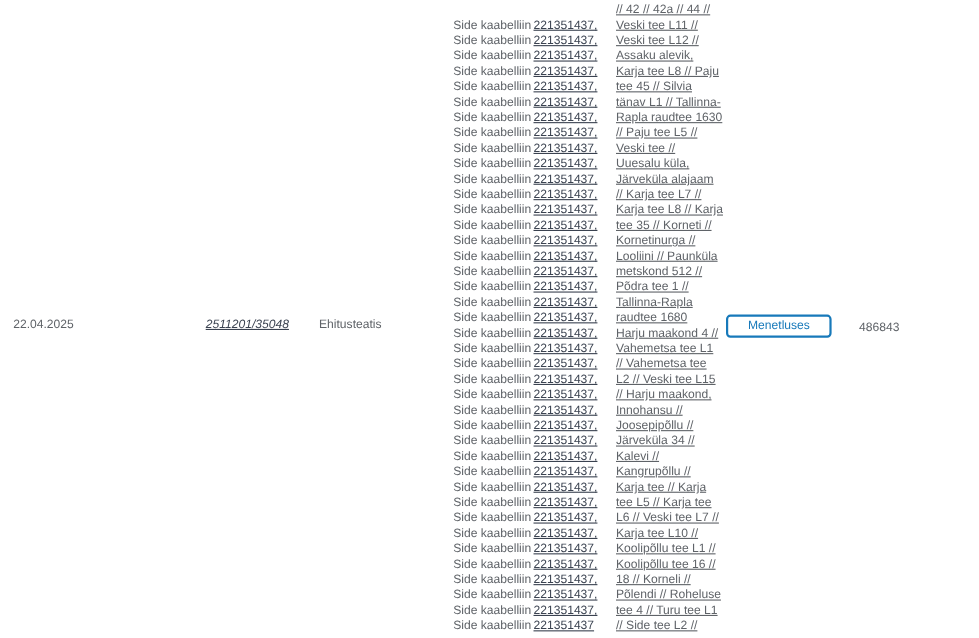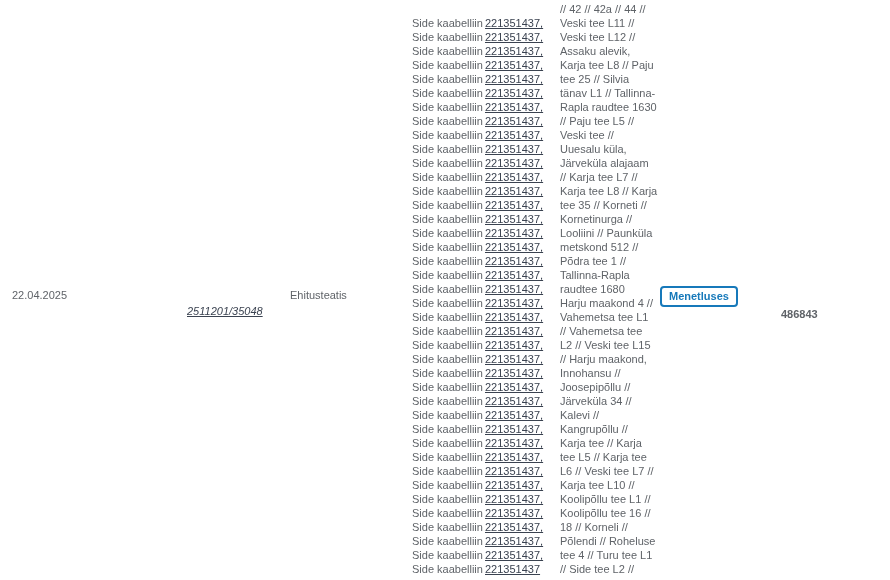--- a/index.html
+++ b/index.html
@@ -16,40 +16,39 @@
     font-family: "Liberation Sans", sans-serif;
     font-size: 11px;
     color: #5f6368;
   }
   .abs { position: absolute; white-space: nowrap; }
   .cell-date    { left: 12px;  top: 289px; }
   .cell-doc     { left: 187px; top: 289px; font-style: italic; }
   .cell-type    { left: 290px; top: 289px; text-align: right; }
   .col-objects  { left: 412px; top: 16px;  line-height: 14px; }
   .col-links    { left: 485px; top: 16px;  line-height: 14px; }
-  .col-address  { left: 560px; top: 2px;   line-height: 14px; }
+  .col-address  { left: 560px; top: 2px;   line-height: 14px; text-decoration: underline; }
   .cell-status  { left: 660px; top: 286px; }
-  .cell-id      { left: 781px; top: 308px; font-weight: bold; }
+  .cell-id      { left: 781px; top: 292px; }
 
   a.doc-link, a.obj-link {
     color: #3a4250;
     text-decoration: underline;
     cursor: pointer;
-    margin-top: 16px;
   }
   .line { height: 14px; }
   .status-chip {
     display: inline-block;
     border: 2px solid #1779ba;
     border-radius: 4px;
     color: #1779ba;
-    font-weight: bold;
+    font-weight: normal;
     font-size: 11px;
     line-height: 13px;
-    padding: 2px 7px;
+    padding: 2px 18px;
     background: #ffffff;
   }
 </style>
 </head>
 <body>
 
 <div class="screen">
 
   <span class="abs cell-date">22.04.2025</span>
 
@@ -142,21 +141,21 @@
       <div class="line"><a class="obj-link">221351437,</a></div>
       <div class="line"><a class="obj-link">221351437</a></div>
     </div>
 
   <div class="abs col-address">
       <div class="line">// 42 // 42a // 44 //</div>
       <div class="line">Veski tee L11 //</div>
       <div class="line">Veski tee L12 //</div>
       <div class="line">Assaku alevik,</div>
       <div class="line">Karja tee L8 // Paju</div>
-      <div class="line">tee 25 // Silvia</div>
+      <div class="line">tee 45 // Silvia</div>
       <div class="line">tänav L1 // Tallinna-</div>
       <div class="line">Rapla raudtee 1630</div>
       <div class="line">// Paju tee L5 //</div>
       <div class="line">Veski tee //</div>
       <div class="line">Uuesalu küla,</div>
       <div class="line">Järveküla alajaam</div>
       <div class="line">// Karja tee L7 //</div>
       <div class="line">Karja tee L8 // Karja</div>
       <div class="line">tee 35 // Korneti //</div>
       <div class="line">Kornetinurga //</div>

